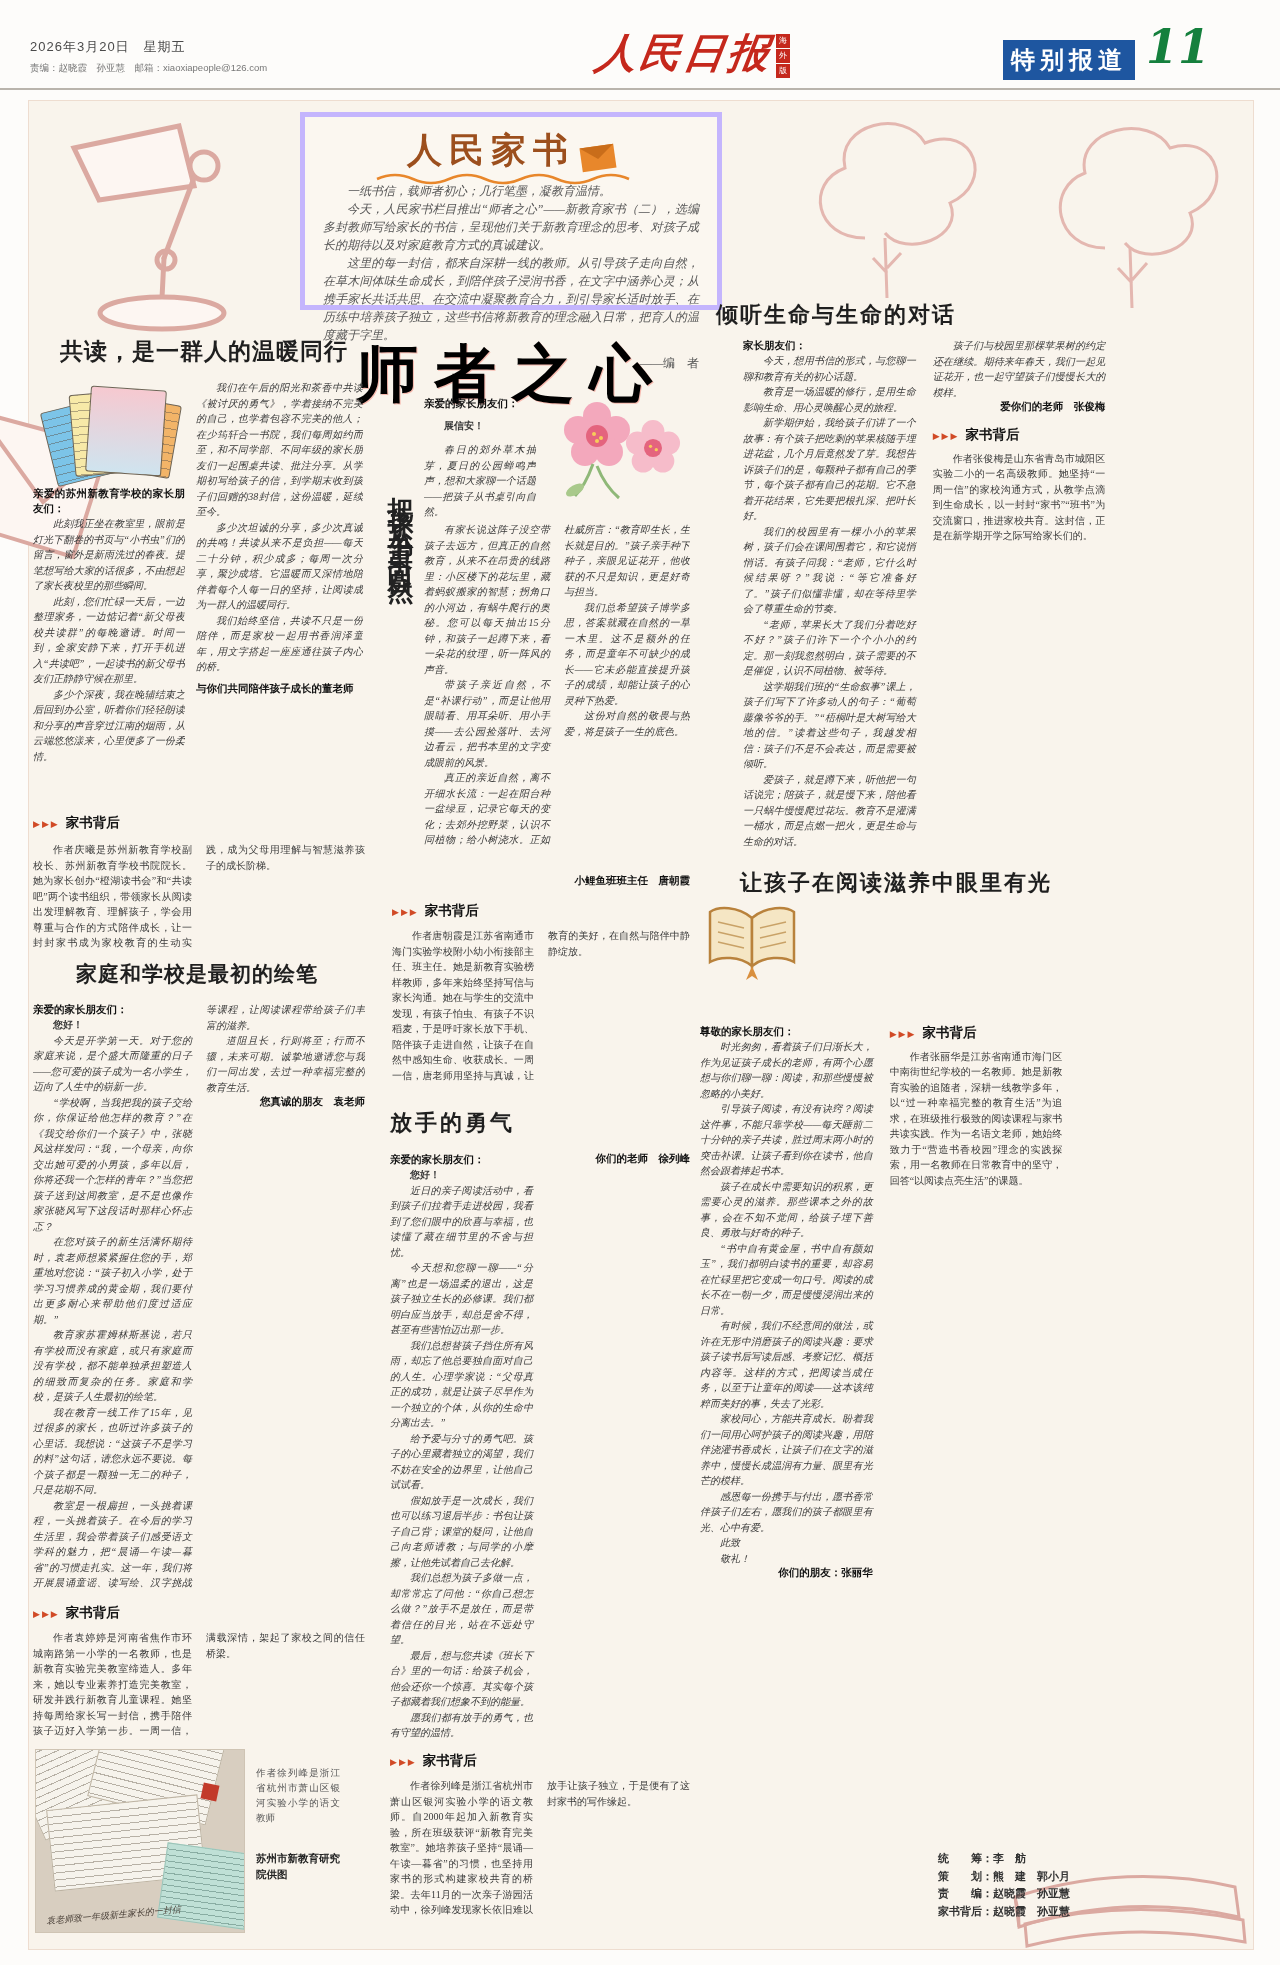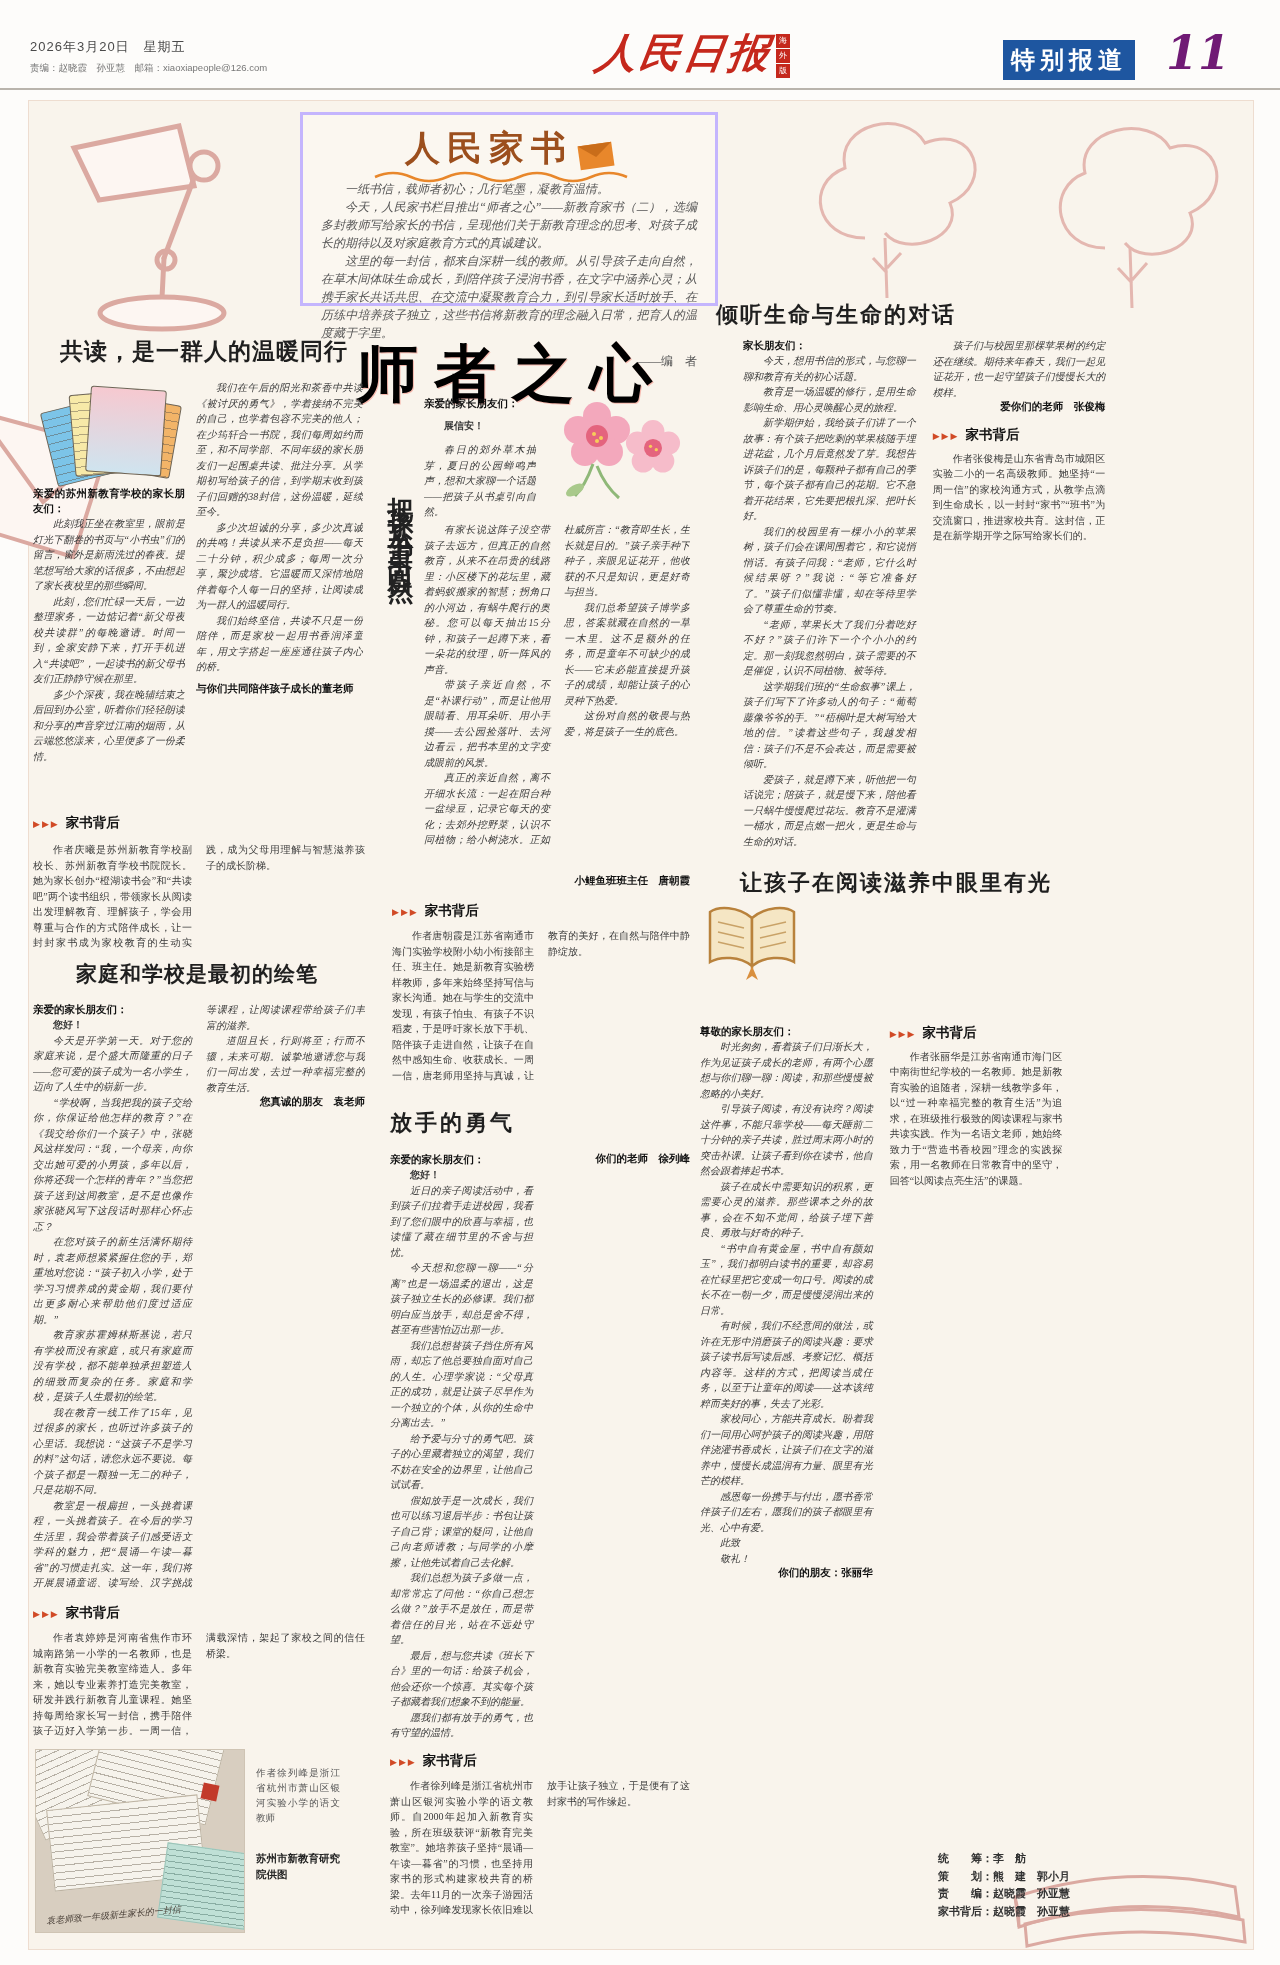--- a/index.html
+++ b/index.html
@@ -7,26 +7,26 @@
          font-family:"Liberation Serif","DejaVu Serif",serif;color:#333;}
   
   .date{position:absolute;left:30px;top:38px;font:13px "Liberation Sans",sans-serif;color:#4a4a4a;letter-spacing:1px;}
   .edline{position:absolute;left:30px;top:62px;font:9.5px "Liberation Sans",sans-serif;color:#777;}
   .masthead{position:absolute;left:596px;top:26px;width:220px;display:flex;align-items:flex-start;}
   .masthead .mh{font:900 41px "DejaVu Serif",serif;color:#c5281c;transform:skewX(-8deg);letter-spacing:3px;font-style:italic;}
   .hwb{display:flex;flex-direction:column;gap:1px;margin:8px 0 0 4px;}
   .hwb span{width:14px;height:14px;background:#c5281c;color:#fff;font:8px/14px "Liberation Sans",sans-serif;text-align:center;}
   .section-badge{position:absolute;left:1003px;top:40px;width:132px;height:40px;background:#1e56a0;color:#fff;
          font:700 24px/40px "Liberation Sans",sans-serif;text-align:center;letter-spacing:5px;}
-  .pagenum{position:absolute;left:1146px;top:26px;font:900 italic 46px "DejaVu Serif",serif;color:#701a75;margin-left:20px;}
+  .pagenum{position:absolute;left:1146px;top:20px;font:900 italic 46px "DejaVu Serif",serif;color:#15803d;}
   .hrule{position:absolute;left:0;top:88px;width:1280px;height:2px;background:#b9b4ac;}
   
   .frame{position:absolute;left:28px;top:100px;width:1224px;height:1848px;background:#f9f4ec;border:1px solid #eeddd0;}
   
-  .banner{position:absolute;left:300px;top:112px;width:412px;height:188px;border:3px solid #c4b5fd;background:rgba(255,253,250,.35);}
+  .banner{position:absolute;left:300px;top:112px;width:412px;height:188px;border:5px solid #c4b5fd;background:rgba(255,253,250,.35);}
   .banner-title-row{position:relative;text-align:center;margin-top:10px;}
   .banner-title{font:900 35px "Liberation Sans",sans-serif;color:#9c4f1d;letter-spacing:7px;}
   .env{display:inline-block;position:relative;width:34px;height:24px;background:#e8872b;vertical-align:middle;margin-left:6px;transform:rotate(-8deg);}
   .env:before{content:"";position:absolute;left:0;top:0;border-left:17px solid transparent;border-right:17px solid transparent;border-top:13px solid #c96d1a;}
   .squiggle{position:absolute;left:70px;top:44px;}
   .banner-body{margin:8px 18px 0;font-size:12px;line-height:18px;color:#555;text-align:justify;font-style:italic;}
   .banner-body p{margin:0;text-indent:2em;}
   .signoff{text-align:right;font-weight:400;margin-top:10px;font-style:normal;}
   
   .art-title{position:absolute;font-family:"Liberation Sans",sans-serif;font-weight:700;color:#1f1f1f;}

